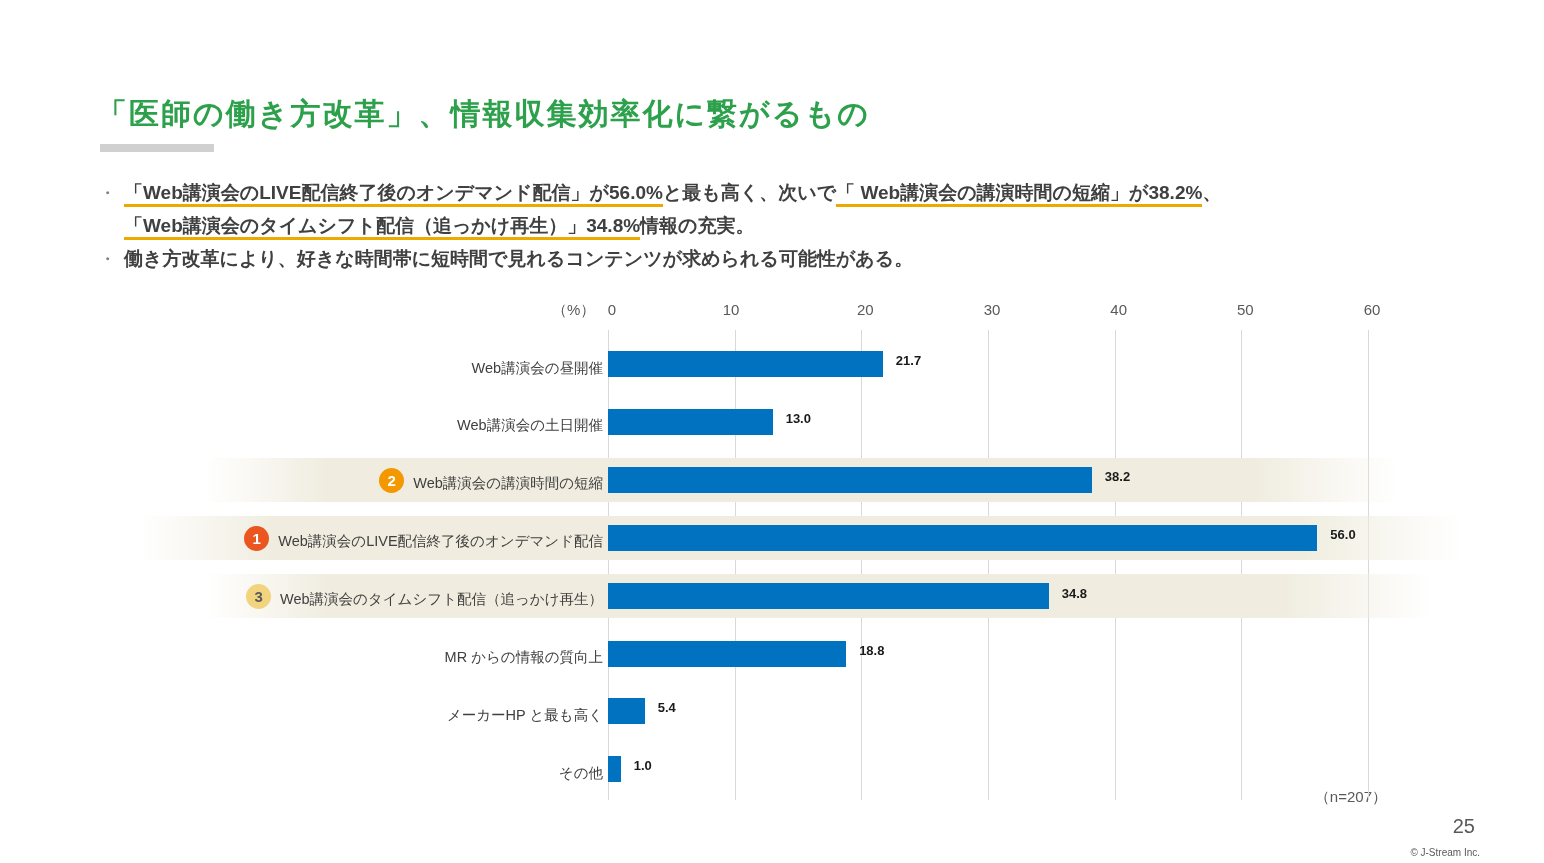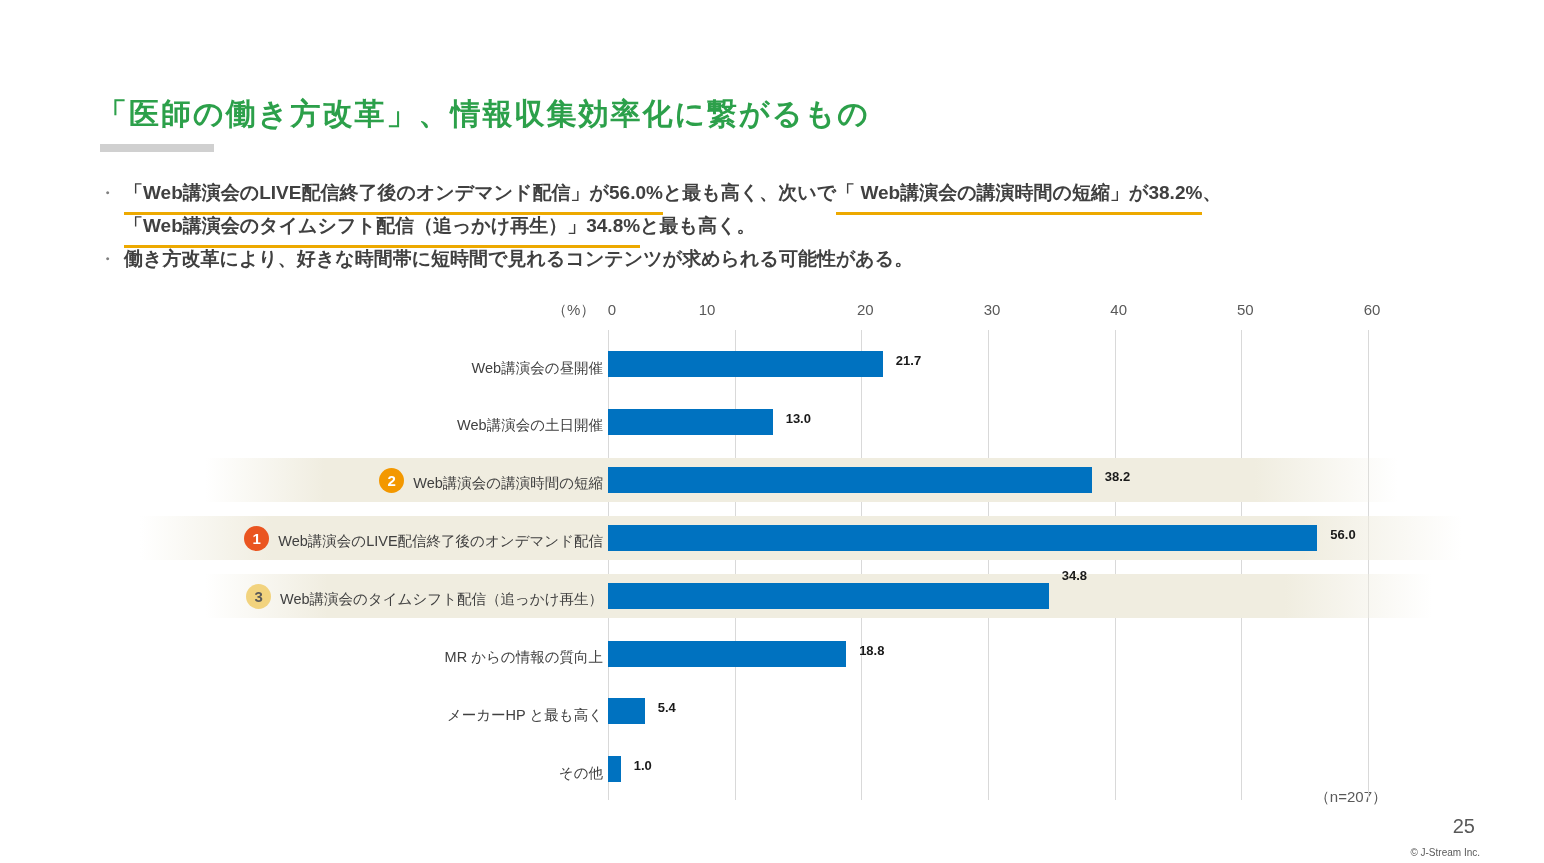--- a/index.html
+++ b/index.html
@@ -9,21 +9,21 @@
   
   .title{position:absolute;left:97px;top:94px;font-size:30px;font-weight:bold;
          letter-spacing:2px;color:var(--green);white-space:nowrap;}
   .title-accent{position:absolute;left:100px;top:144px;width:114px;height:8px;background:#d0d0d0;}
 
   
   .bullets{position:absolute;left:100px;top:176px;width:1400px;}
   .bullet{display:flex;font-size:19px;font-weight:bold;color:#404040;line-height:33px;}
   .bullet .marker{width:24px;flex:0 0 24px;color:#808080;font-size:15px;}
   .bullet .content{flex:1;}
-  .hl{border-bottom:3px solid var(--underline);padding-bottom:9px;}
+  .hl{border-bottom:3px solid var(--underline);padding-bottom:1px;}
 
   
   .chart{position:absolute;left:0;top:295px;width:1544px;height:515px;}
   .gridline{position:absolute;top:35px;height:470px;width:1px;background:#d9d9d9;}
   .tick-label{position:absolute;top:6px;transform:translateX(-50%);font-size:15px;color:#595959;}
   .unit-label{position:absolute;left:552px;top:6px;font-size:15px;color:#595959;}
   .band{position:absolute;height:44px;}
   .bar{position:absolute;height:26px;background:var(--bar-blue);}
   .row-label{position:absolute;display:flex;align-items:flex-end;justify-content:flex-end;
              gap:9px;height:27px;font-size:14.5px;color:#404040;white-space:nowrap;right:941px;}
@@ -41,35 +41,35 @@
 <body>
 
 <div class="slide">
 
   <div class="title">「医師の働き方改革」、情報収集効率化に繋がるもの</div>
   <div class="title-accent"></div>
 
   <div class="bullets">
       <div class="bullet">
         <span class="marker">・</span>
-        <div class="content"><span class="hl">「Web講演会のLIVE配信終了後のオンデマンド配信」が56.0%</span><span>と最も高く、次いで</span><span class="hl">「 Web講演会の講演時間の短縮」が38.2%</span><span>、</span><br><span class="hl">「Web講演会のタイムシフト配信（追っかけ再生）」34.8%</span><span>と最も高く。</span></div>
+        <div class="content"><span class="hl">「Web講演会のLIVE配信終了後のオンデマンド配信」が56.0%</span><span>と最も高く、次いで</span><span class="hl">「 Web講演会の講演時間の短縮」が38.2%</span><span>、</span><br><span class="hl">「Web講演会のタイムシフト配信（追っかけ再生）」34.8%</span><span>情報の充実。</span></div>
       </div>
       <div class="bullet">
         <span class="marker">・</span>
         <div class="content"><span>働き方改革により、好きな時間帯に短時間で見れるコンテンツが求められる可能性がある。</span></div>
       </div>
     </div>
 
   <div class="chart">
     <div class="unit-label">（%）</div>
     <div class="sample-label">（n=207）</div>
   <div class="gridline" style="left: 608px;"></div>
       <div class="tick-label" style="left: 612px;">0</div>
       <div class="gridline" style="left: 734.667px;"></div>
-      <div class="tick-label" style="left: 707px;">10</div>
+      <div class="tick-label" style="left: 731px;">10</div>
       <div class="gridline" style="left: 861.333px;"></div>
       <div class="tick-label" style="left: 865.333px;">20</div>
       <div class="gridline" style="left: 988px;"></div>
       <div class="tick-label" style="left: 992px;">30</div>
       <div class="gridline" style="left: 1114.67px;"></div>
       <div class="tick-label" style="left: 1118.67px;">40</div>
       <div class="gridline" style="left: 1241.33px;"></div>
       <div class="tick-label" style="left: 1245.33px;">50</div>
       <div class="gridline" style="left: 1368px;"></div>
       <div class="tick-label" style="left: 1372px;">60</div>
@@ -96,21 +96,21 @@
         <span class="badge" style="background: rgb(234, 85, 32);">1</span>
         <span>Web講演会のLIVE配信終了後のオンデマンド配信</span>
       </div>
       <div class="bar" style="left: 608px; top: 229.7px; width: 709.333px;"></div>
       <div class="value-label" style="left: 1330.33px; top: 231.7px;">56.0</div>
       <div class="row-label" style="top: 287.1px;">
         <span class="badge" style="background: rgb(242, 211, 126); color: rgb(89, 89, 89);">3</span>
         <span>Web講演会のタイムシフト配信（追っかけ再生）</span>
       </div>
       <div class="bar" style="left: 608px; top: 287.6px; width: 440.8px;"></div>
-      <div class="value-label" style="left: 1061.8px; top: 273px;">34.8</div>
+      <div class="value-label" style="left: 1061.8px; top: 291px;">34.8</div>
       <div class="row-label" style="top: 345px;">
         <span>MR からの情報の質向上</span>
       </div>
       <div class="bar" style="left: 608px; top: 345.5px; width: 238.133px;"></div>
       <div class="value-label" style="left: 859.133px; top: 347.5px;">18.8</div>
       <div class="row-label" style="top: 402.9px;">
         <span>メーカーHP と最も高く</span>
       </div>
       <div class="bar" style="left: 608px; top: 403.4px; width: 36.7333px;"></div>
       <div class="value-label" style="left: 657.733px; top: 405.4px;">5.4</div>

